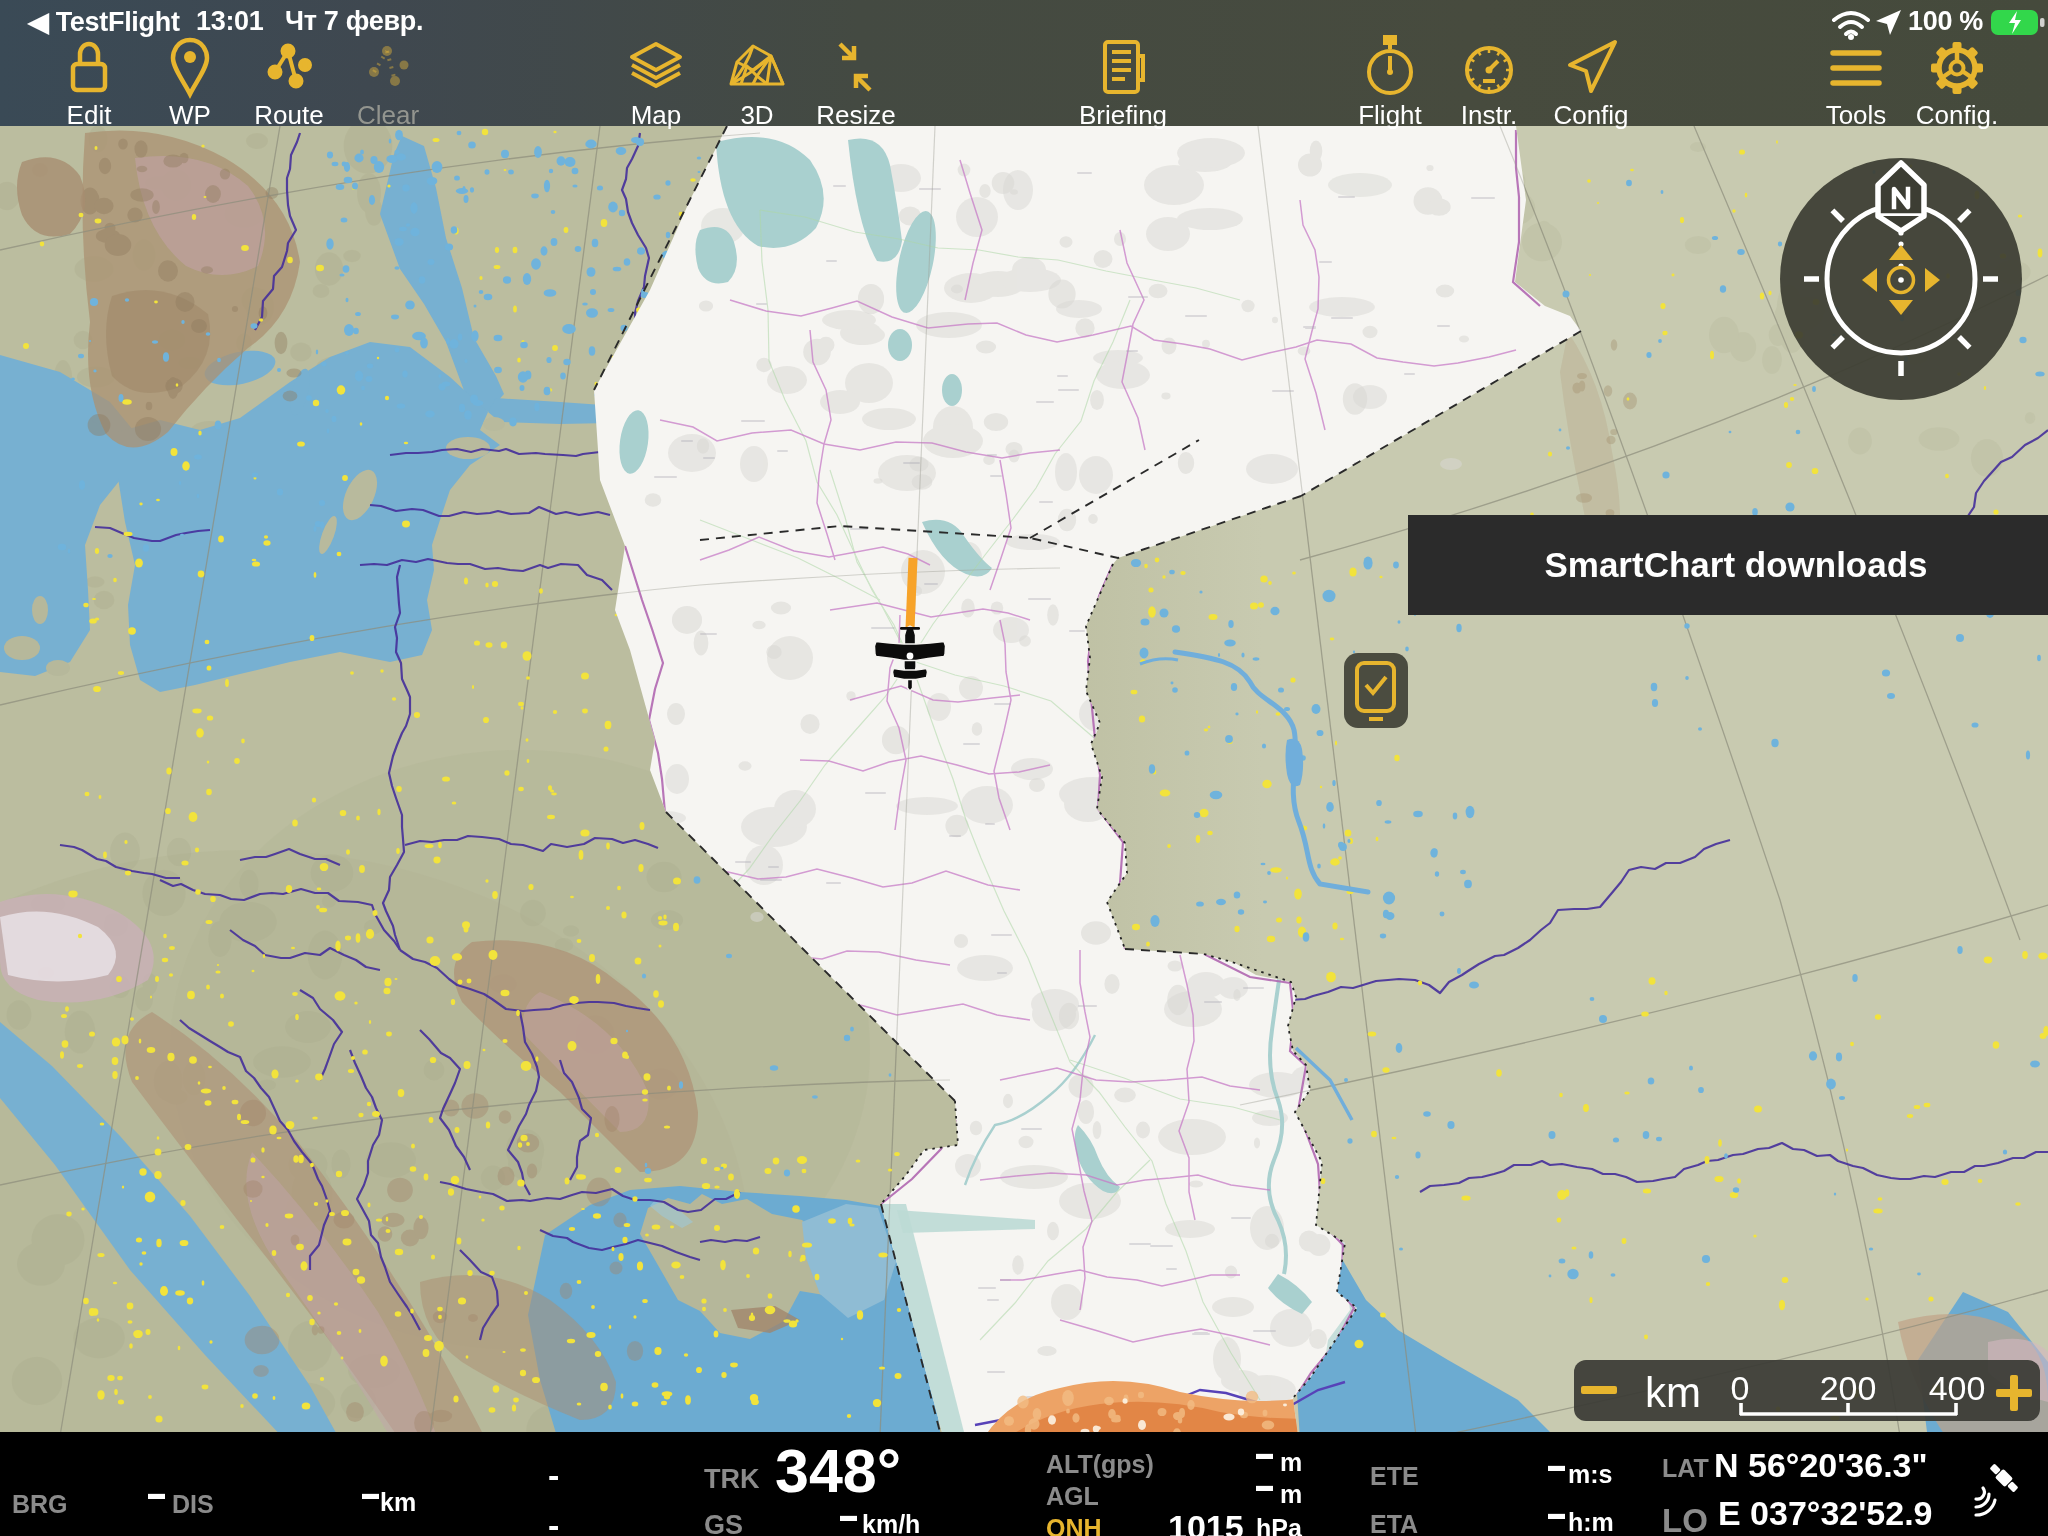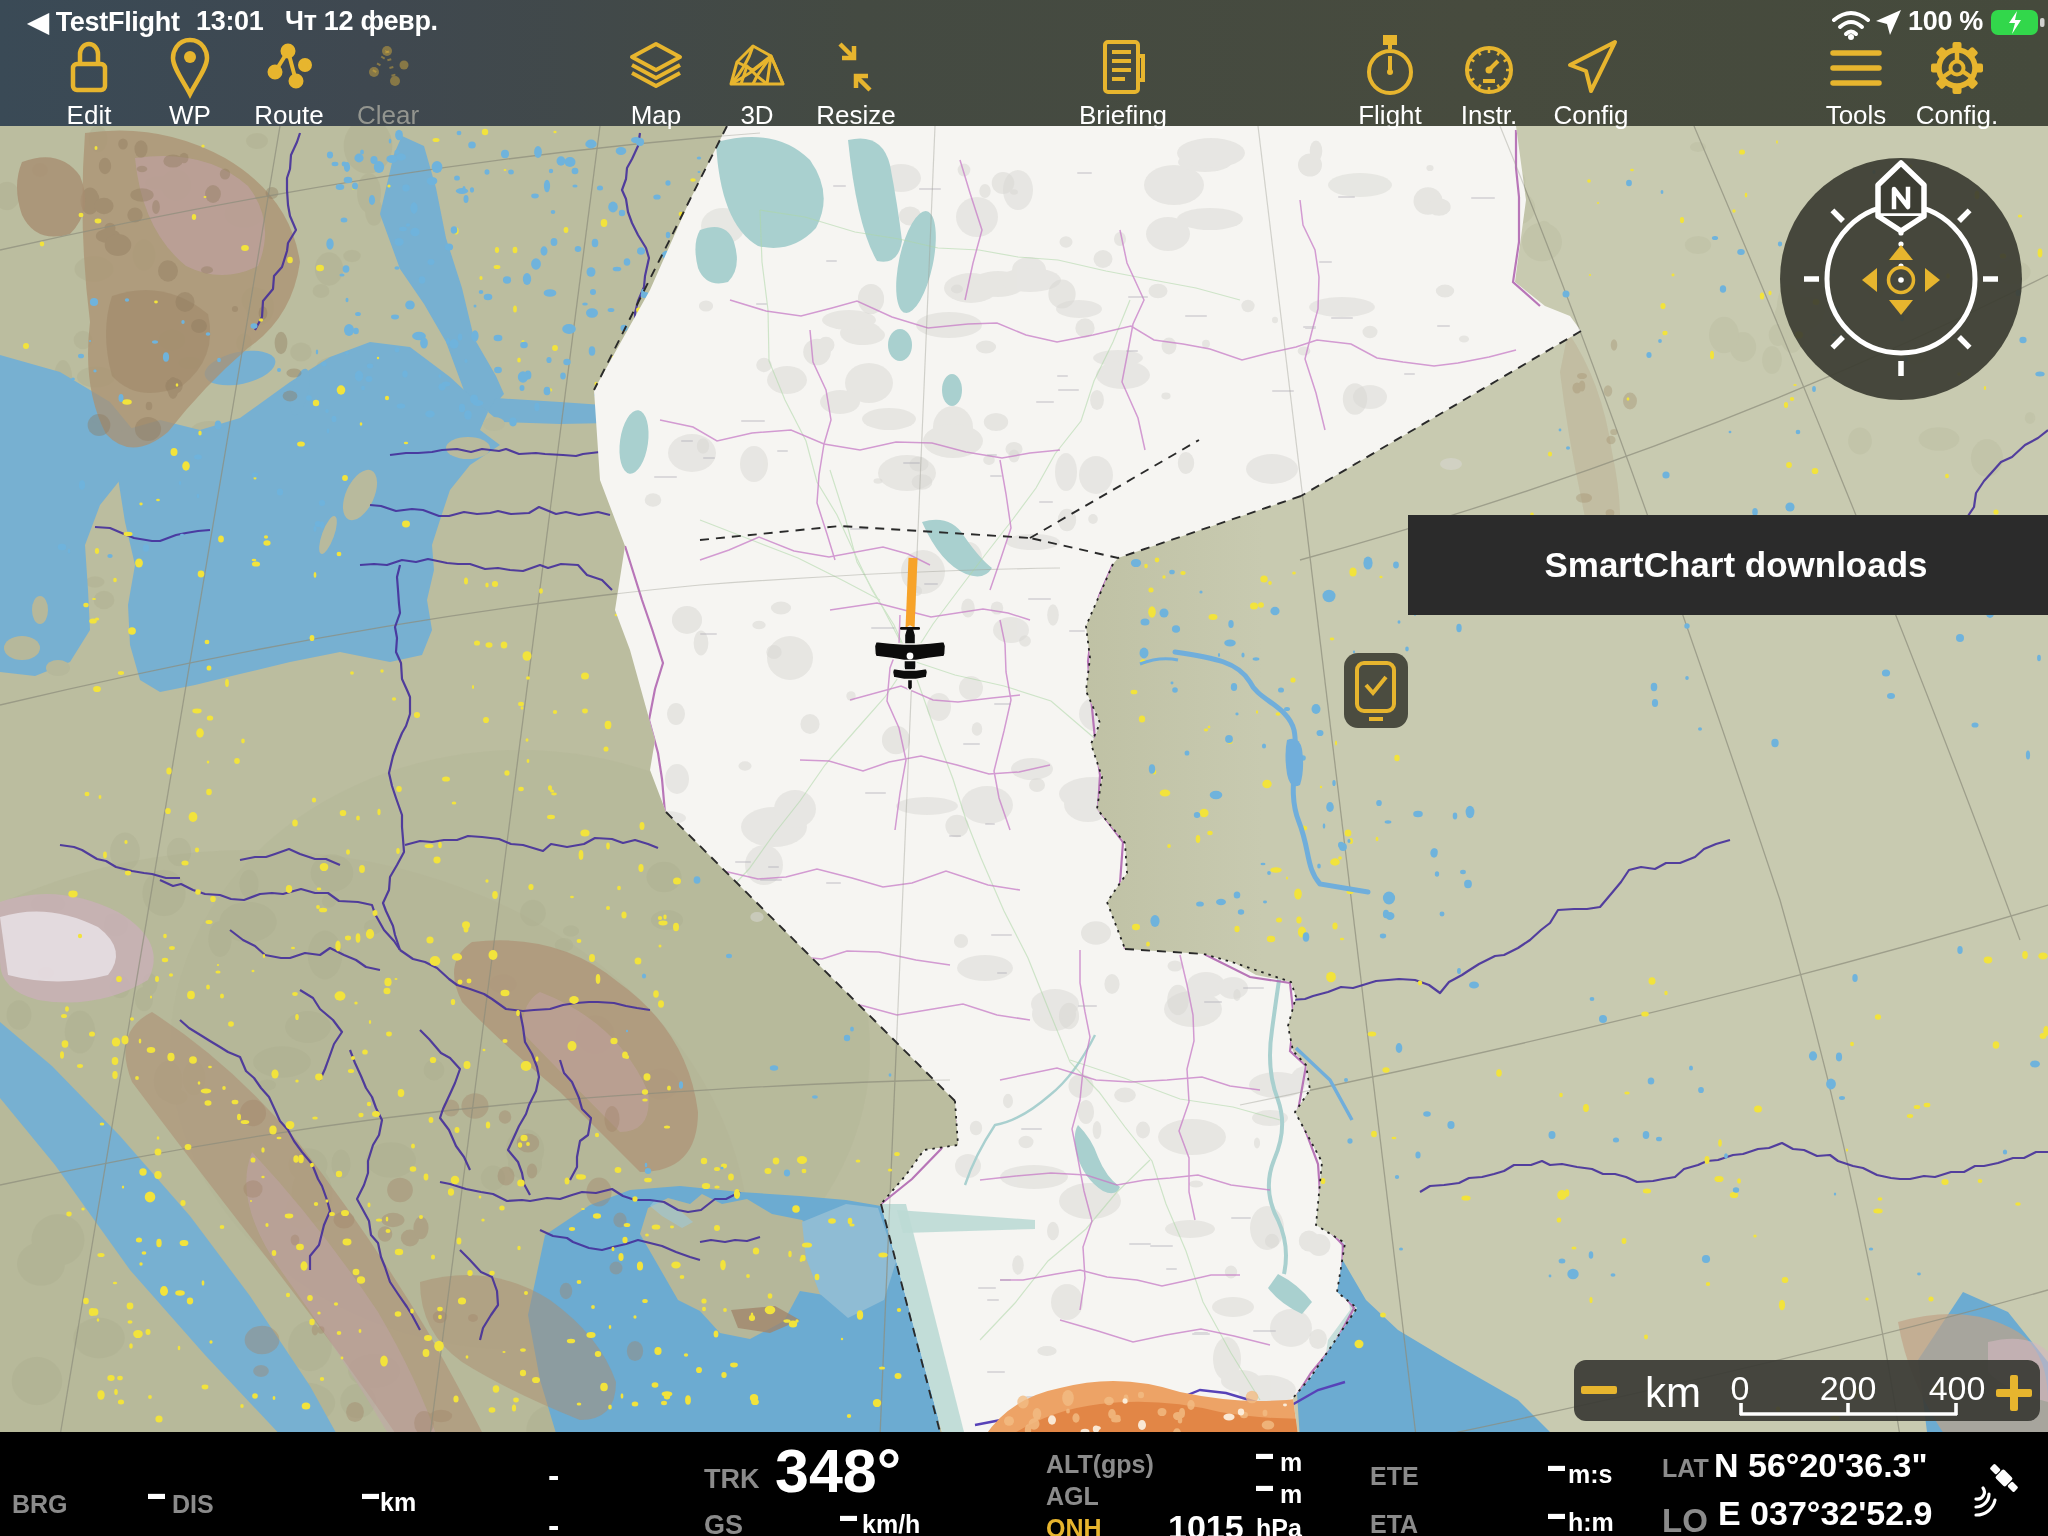--- a/index.html
+++ b/index.html
@@ -1822,21 +1822,21 @@
     <circle cx="1901" cy="280" r="12.5" fill="none" stroke="#e7b52e" stroke-width="3.5"></circle>
     <circle cx="1901" cy="280" r="2.8" fill="#fff"></circle>
     <polygon points="1889,260 1913,260 1901,245" fill="#e7b52e"></polygon>
     <polygon points="1877,268 1877,292 1862,280" fill="#e7b52e"></polygon>
     <polygon points="1925,268 1925,292 1940,280" fill="#e7b52e"></polygon>
     <polygon points="1889,300 1913,300 1901,315" fill="#e7b52e"></polygon>
   </svg>
 <div id="topbar">
     <div class="stat" style="left:28px;">◀ TestFlight</div>
     <div class="stat" style="left:196px;">13:01</div>
-    <div class="stat" style="left:285px;">Чт 12 февр.</div>
+    <div class="stat" style="left:285px;">Чт 7 февр.</div>
     <div class="stat" style="left:1908px;">100 %</div>
     <svg class="abs" style="left:1830px;top:8px" width="42" height="32" viewBox="0 0 42 32">
 <g stroke="#fff" fill="none" stroke-width="4" stroke-linecap="round">
 <path d="M4,12 Q21,-2 38,12"></path>
         <path d="M10,19 Q21,9 32,19"></path>
         <path d="M16,26 Q21,21 26,26"></path>
       </g>
 <circle cx="21" cy="29" r="3" fill="#fff"></circle>
     </svg>
     <svg class="abs" style="left:1874px;top:8px" width="30" height="30" viewBox="0 0 30 30">

